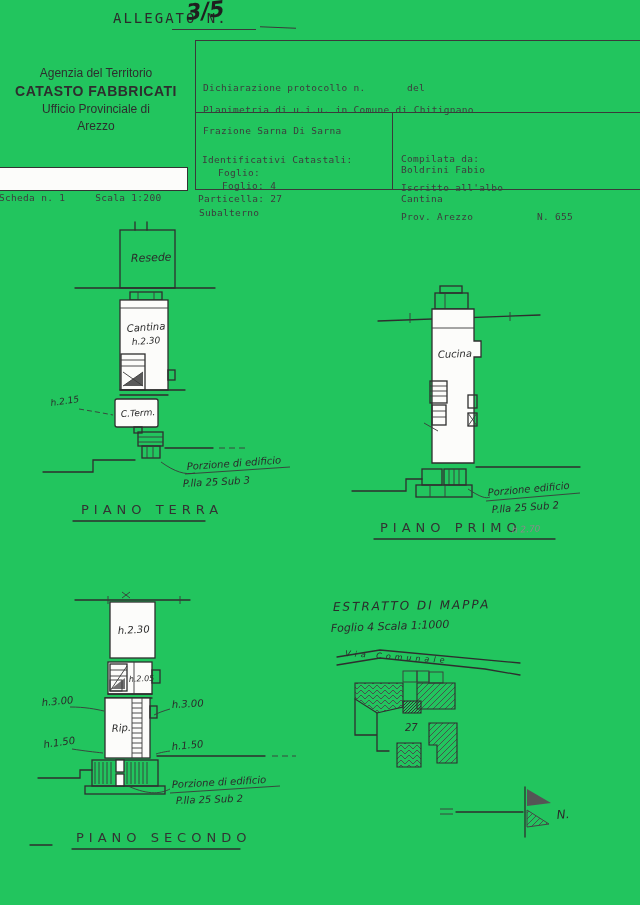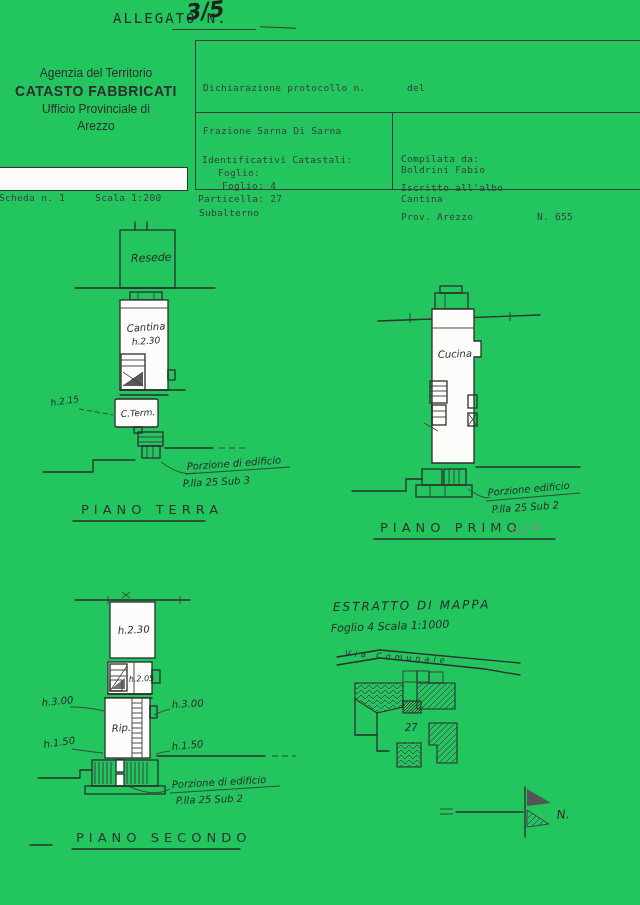--- a/index.html
+++ b/index.html
@@ -51,20 +51,21 @@
   </div>
 
   <div class="abs vline" style="left:195px;top:40px;height:149px;"></div>
   <div class="abs hline" style="left:195px;top:40px;width:445px;"></div>
   <div class="abs hline" style="left:195px;top:112px;width:445px;"></div>
   <div class="abs hline" style="left:195px;top:189px;width:445px;"></div>
   <div class="abs vline" style="left:392px;top:112px;height:77px;"></div>
 
   <div class="abs typed" style="left:203px;top:46px;">Dichiarazione protocollo n.</div>
   <div class="abs typed" style="left:407px;top:46px;">del</div>
+  <div class="abs typed" style="left:203px;top:68px;">Planimetria di u.i.u. in Comune di Chitignano</div>
   <div class="abs typed" style="left:203px;top:89px;">Frazione Sarna Di Sarna</div>
 
   <div class="abs typed" style="left:202px;top:118px;">Identificativi Catastali:</div>
   <div class="abs typed" style="left:218px;top:131px;">Foglio:</div>
   <div class="abs typed" style="left:222px;top:144px;">Foglio: 4</div>
   <div class="abs typed" style="left:198px;top:157px;">Particella: 27</div>
   <div class="abs typed" style="left:199px;top:171px;">Subalterno</div>
 
   <div class="abs typed" style="left:401px;top:117px;">Compilata da:</div>
   <div class="abs typed" style="left:401px;top:128px;">Boldrini Fabio</div>

